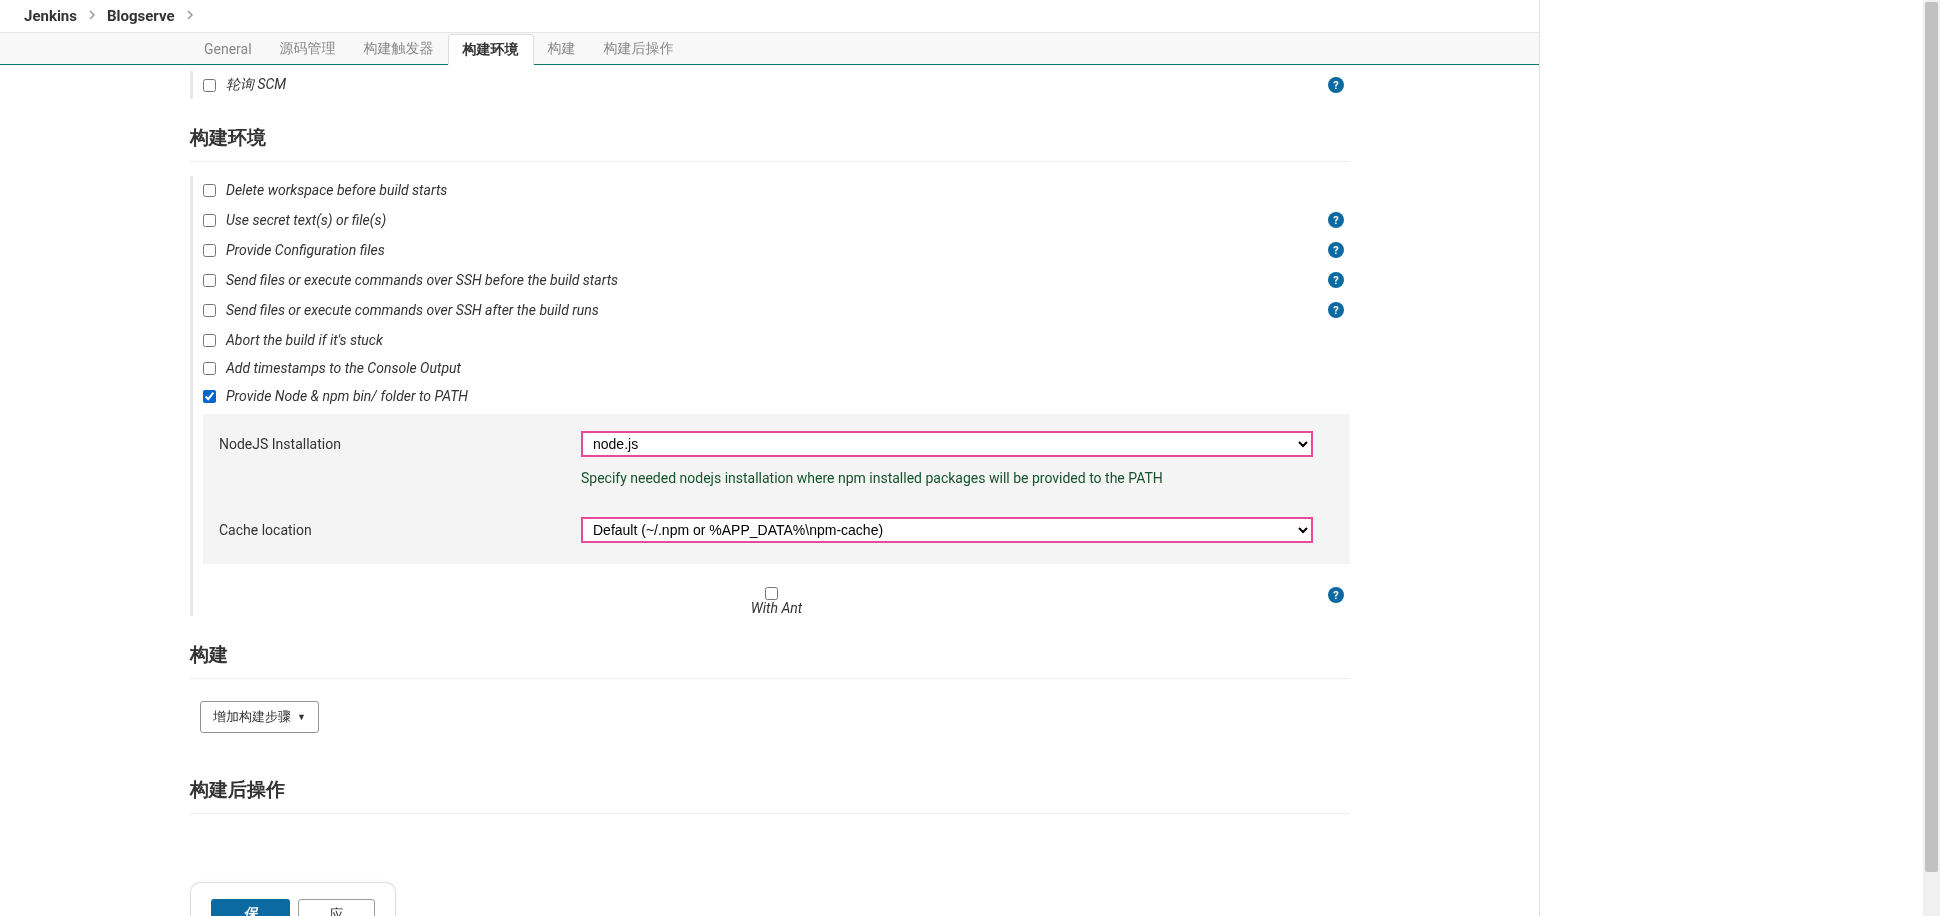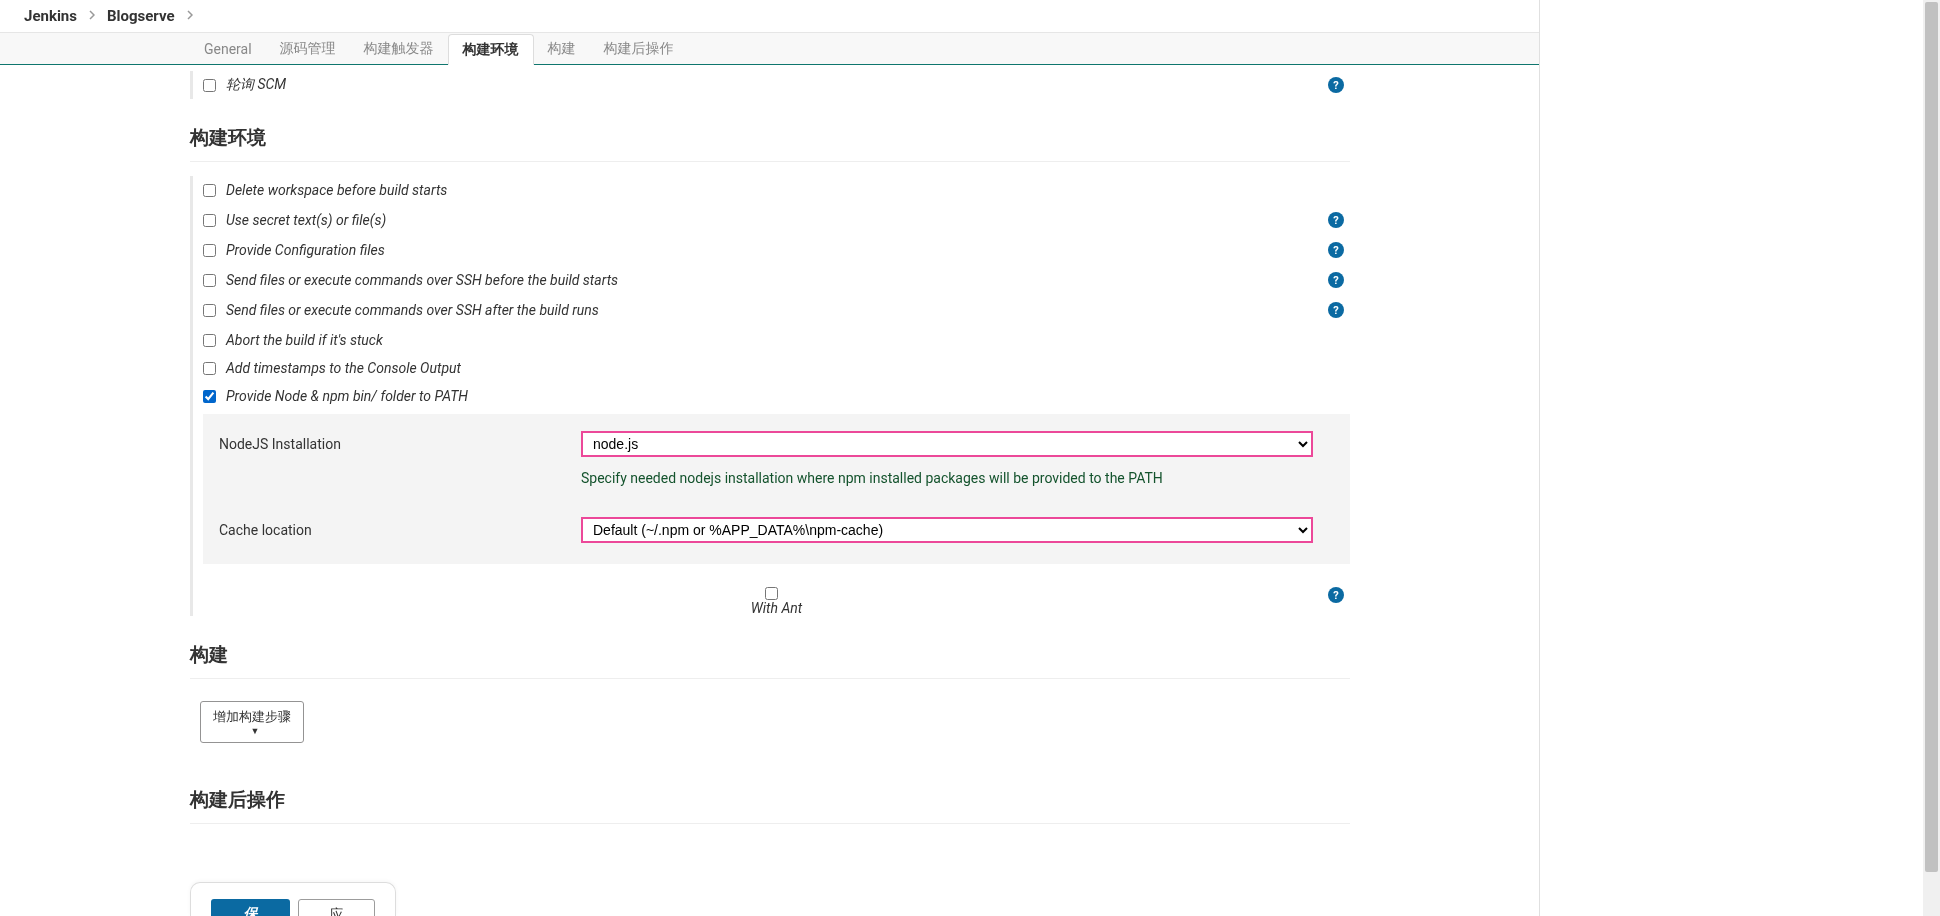--- a/index.html
+++ b/index.html
@@ -159,21 +159,20 @@
       align-items: center;
       border: 1px solid #949393;
       background: #fff;
       padding: 6px 12px;
       font-size: 13px;
       color: #333;
       cursor: pointer;
       border-radius: 3px;
       margin-left: 10px;
       margin-top: 8px;
-      flex-direction: column;
     }
     .add-step-btn .caret {
       margin-left: 6px;
       font-size: 9px;
     }
     .footer-actions {
       position: absolute;
       left: 190px;
       bottom: 0;
       background: #fff;

